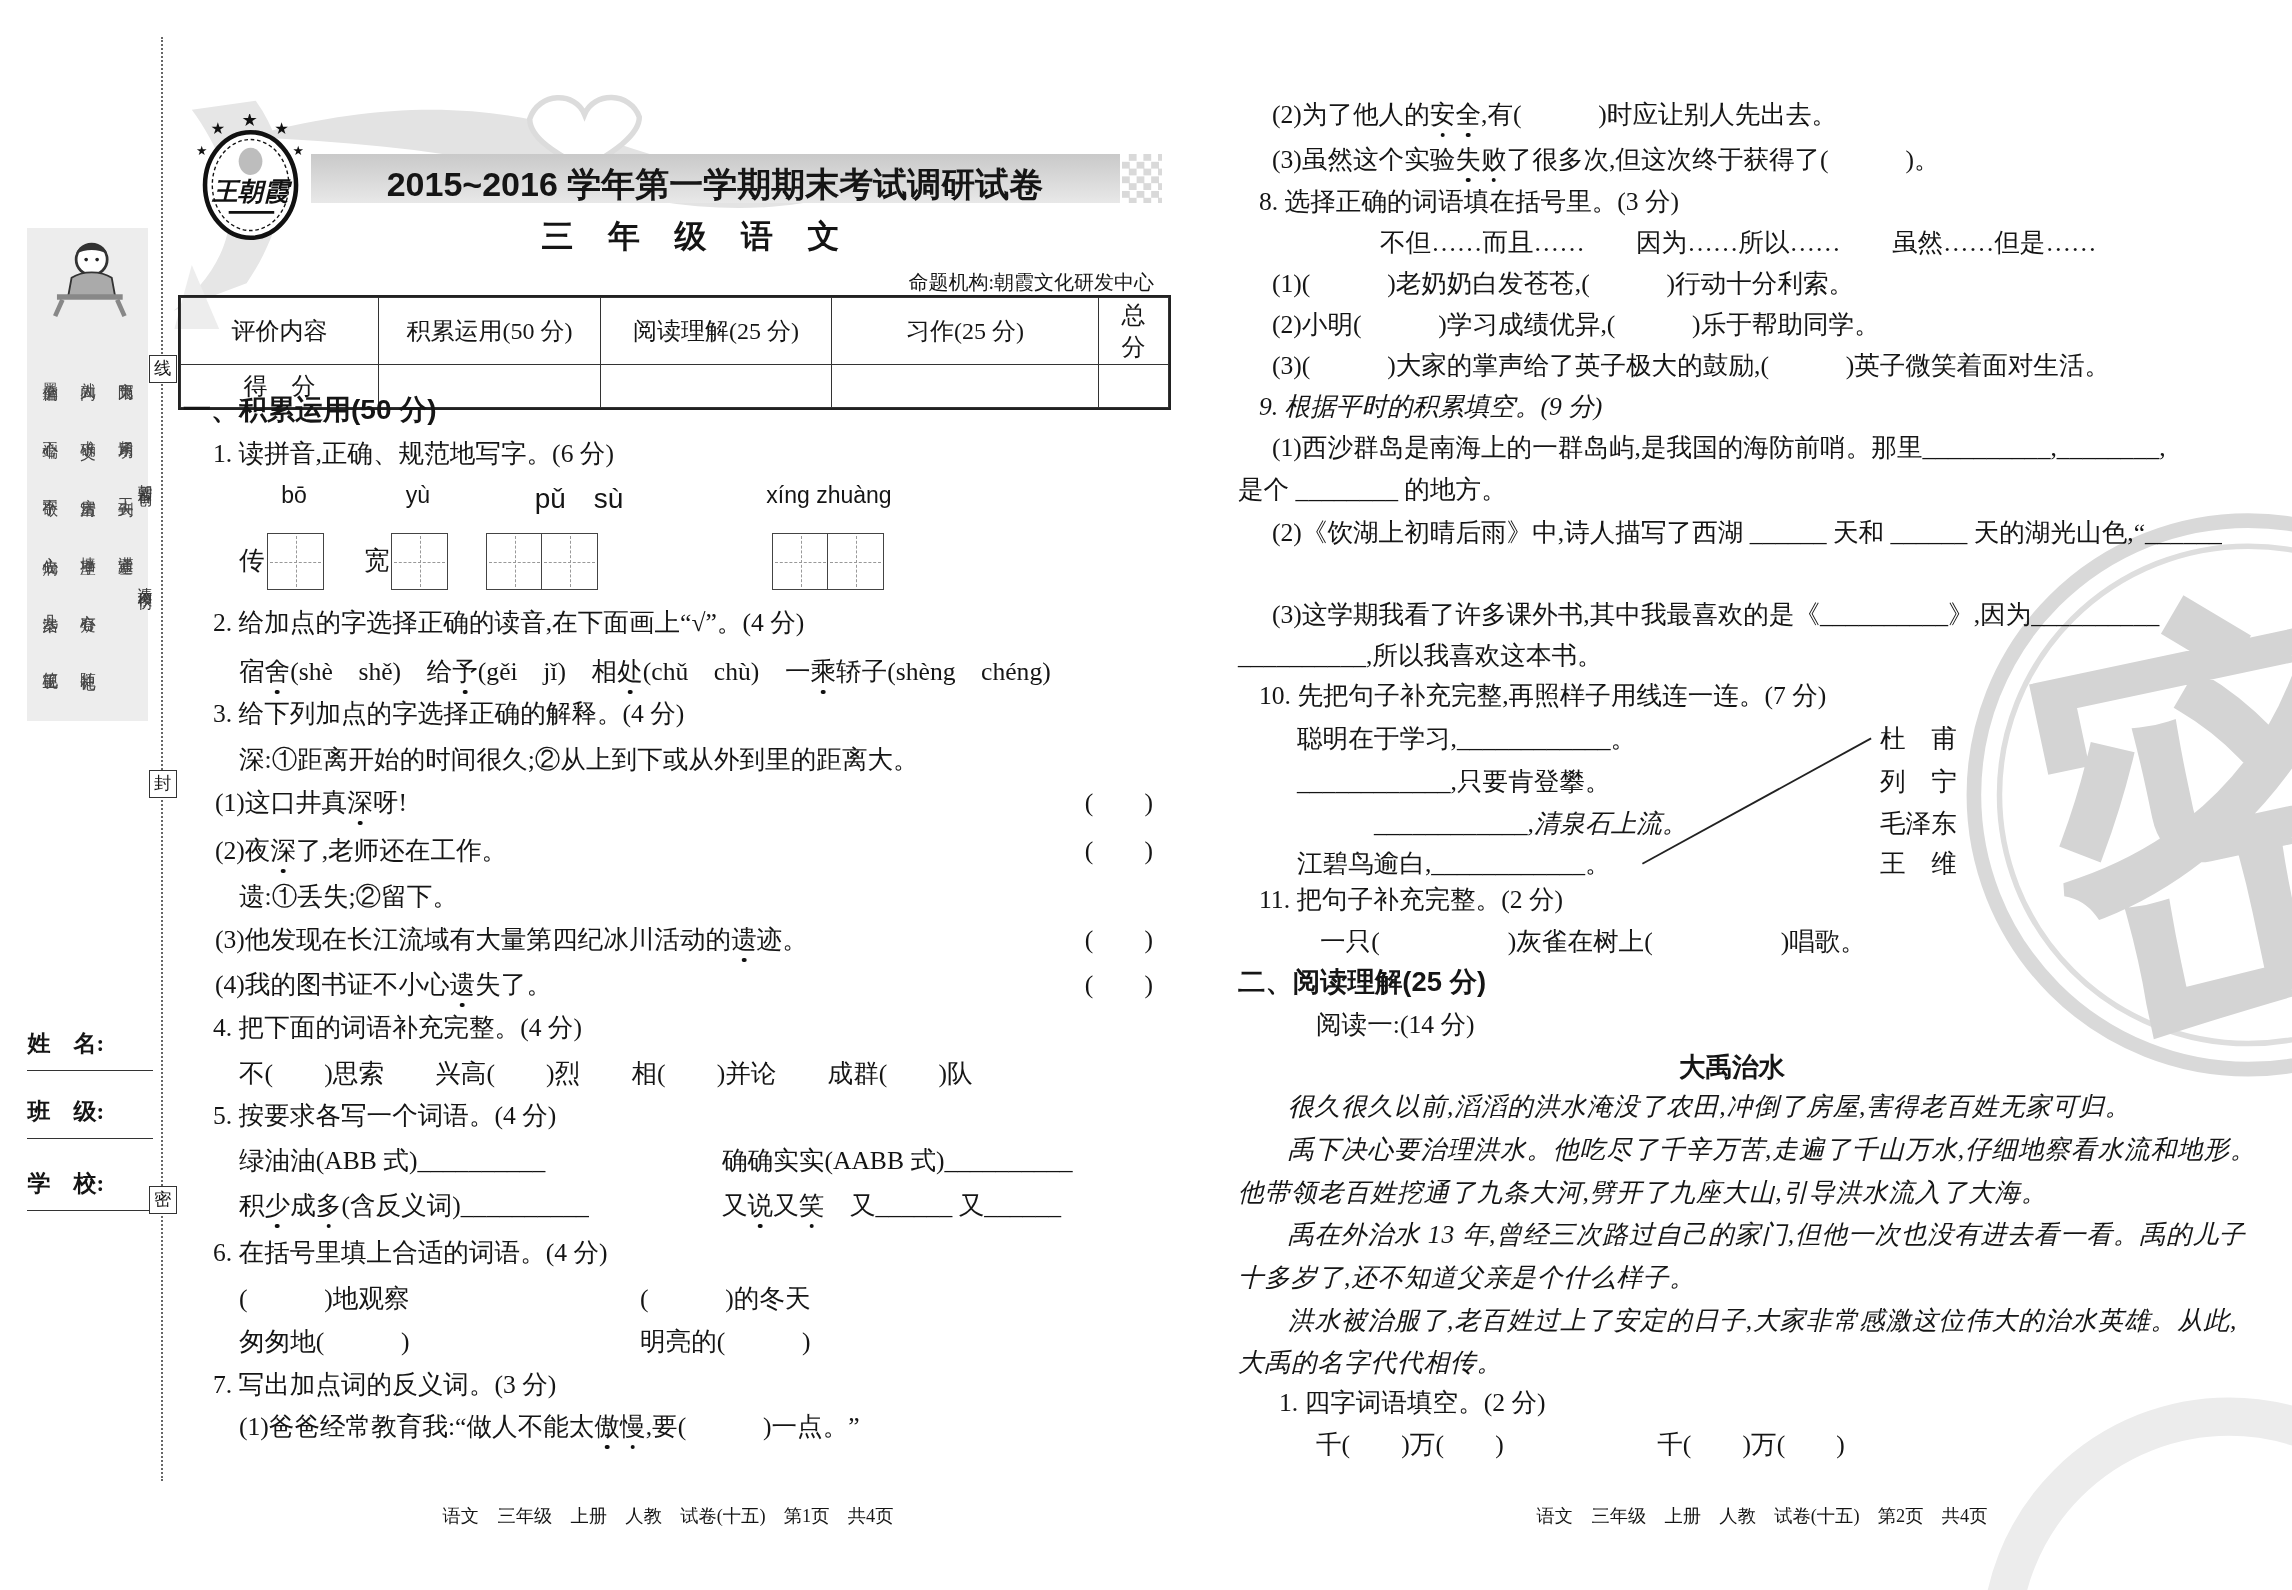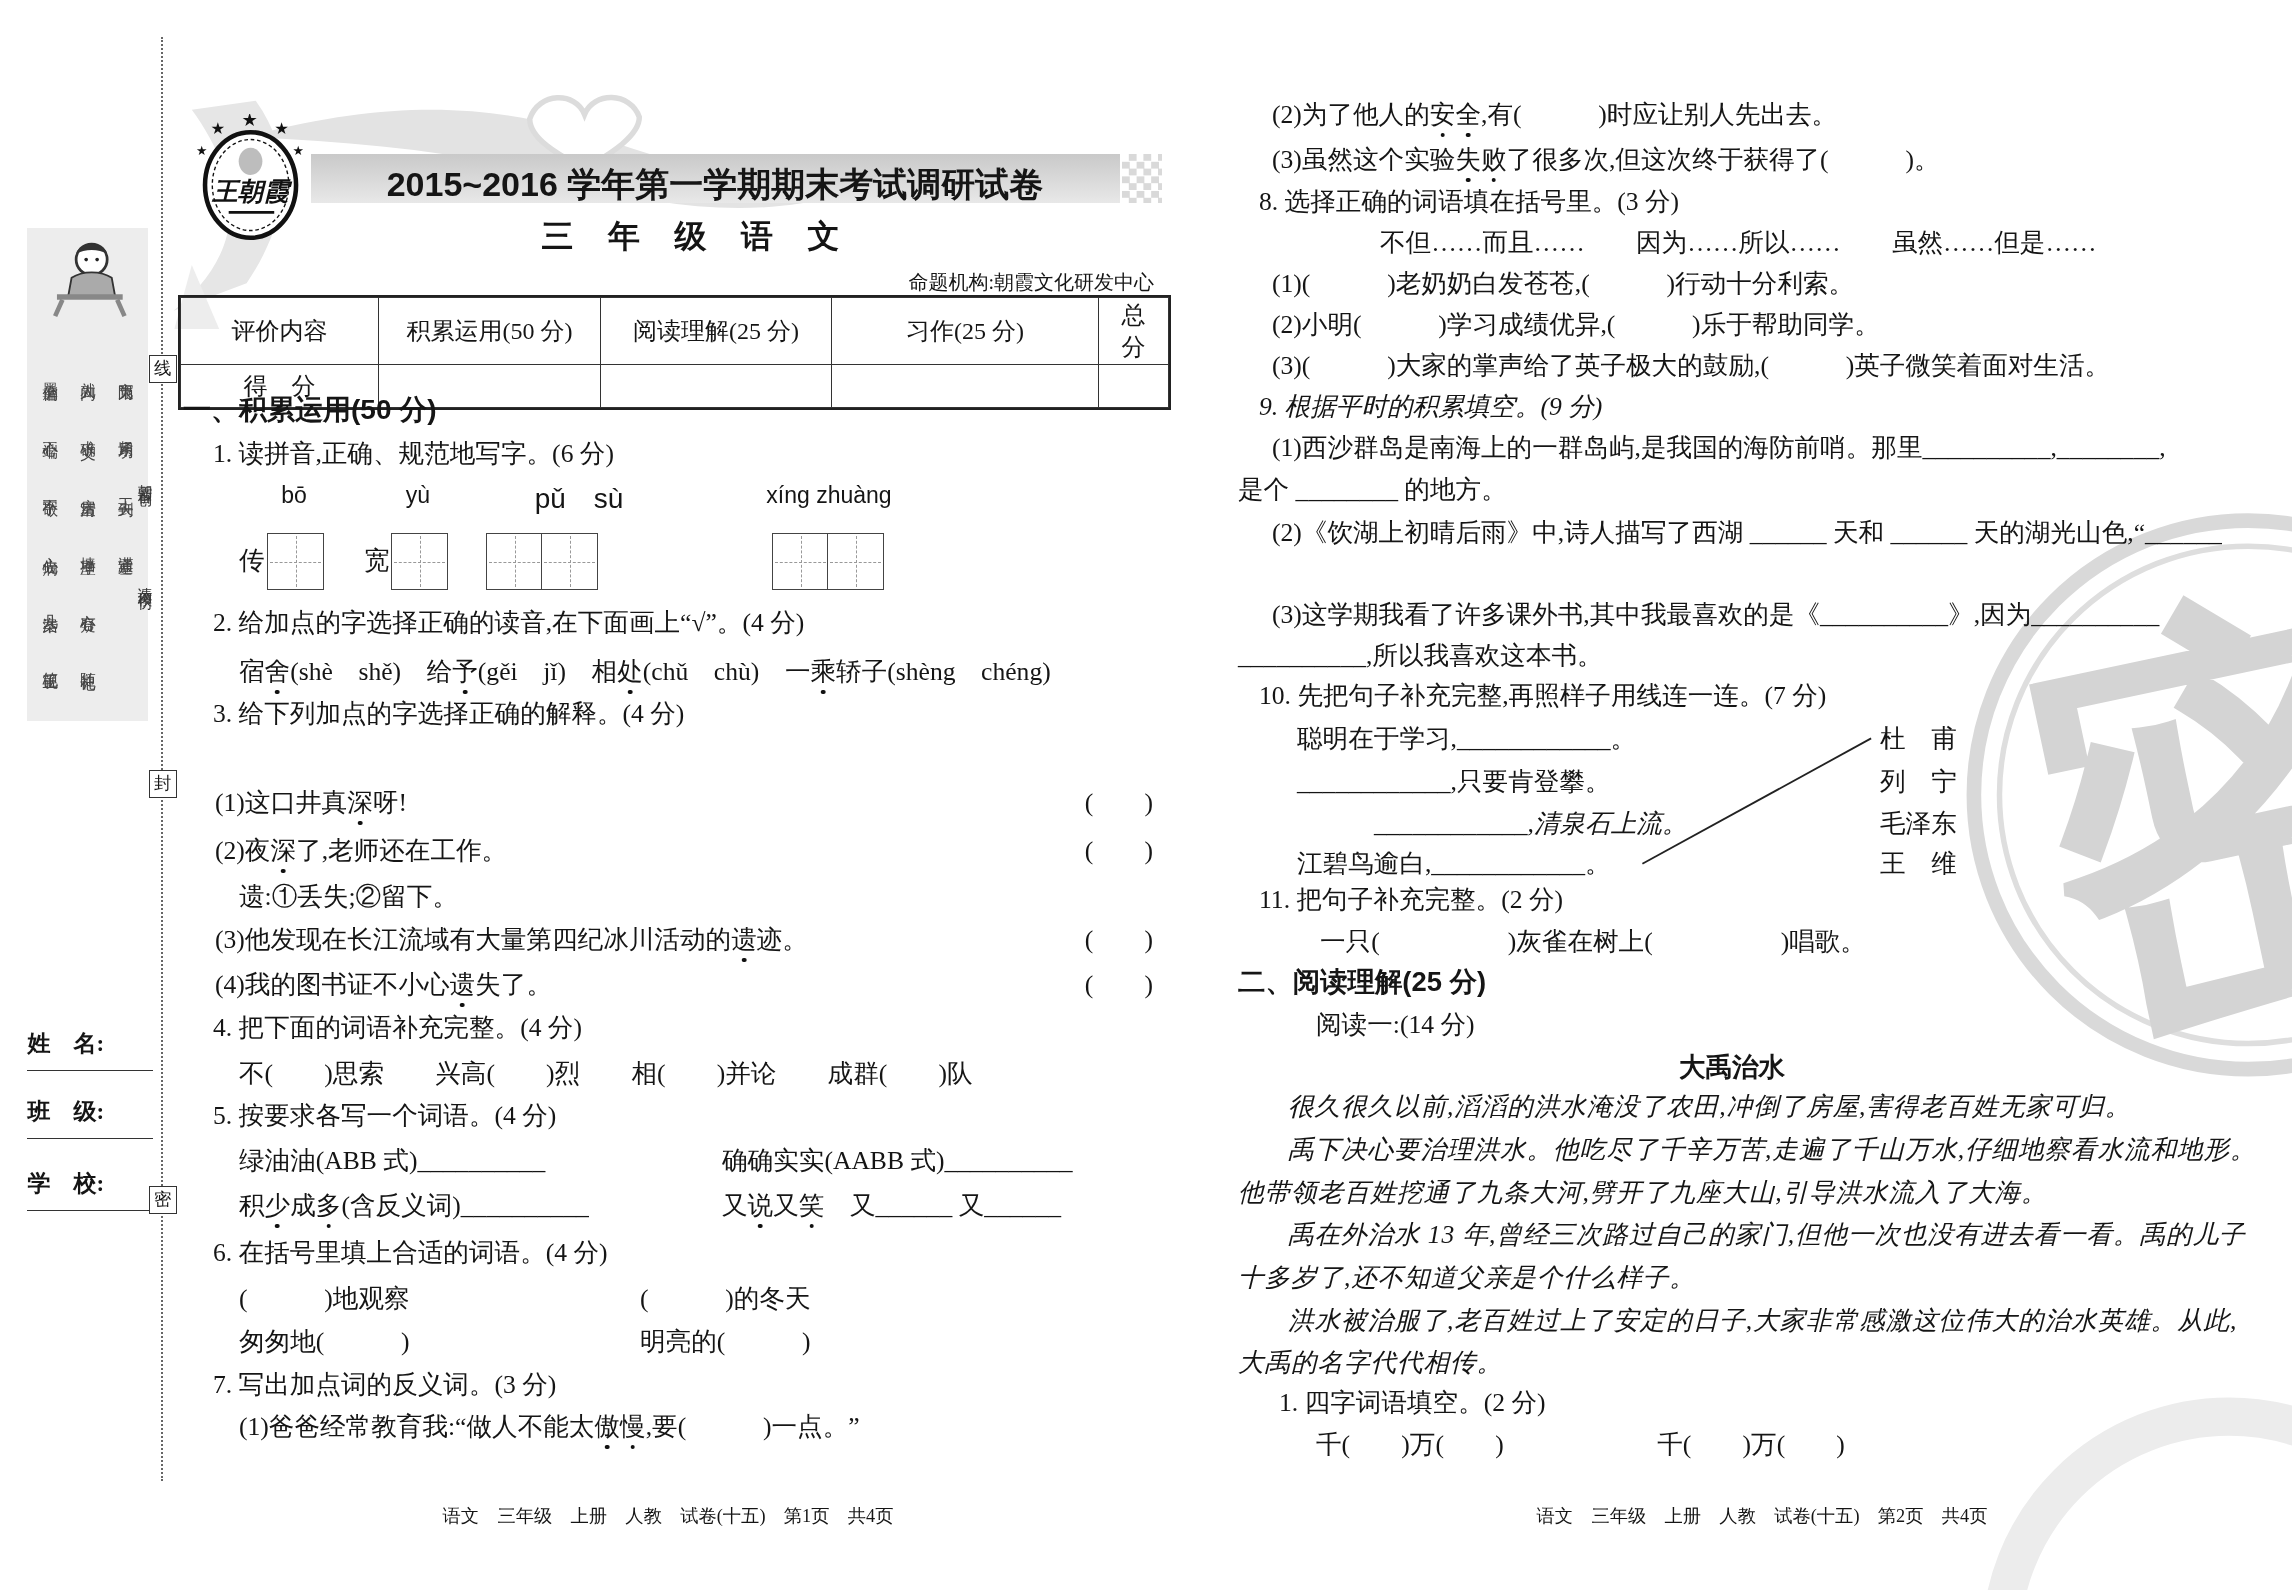--- a/index.html
+++ b/index.html
@@ -176,20 +176,21 @@
   <div class="tg" style="left:391px;top:533px;"></div>
   <div class="tg" style="left:486px;top:533px;"></div>
   <div class="tg" style="left:541px;top:533px;"></div>
   <div class="tg" style="left:772px;top:533px;"></div>
   <div class="tg" style="left:827px;top:533px;"></div>
 
   <div class="r" style="left:213px;top:608px;">2. 给加点的字选择正确的读音,在下面画上“√”。(4 分)</div>
   <div class="r dt" style="left:239px;top:657px;">宿<span class="ud">舍</span>(shè　shě)　给<span class="ud">予</span>(gěi　jǐ)　相<span class="ud">处</span>(chǔ　chù)　一<span class="ud">乘</span>轿子(shèng　chéng)</div>
 
   <div class="r" style="left:213px;top:699px;">3. 给下列加点的字选择正确的解释。(4 分)</div>
+  <div class="r" style="left:239px;top:745px;">深:①距离开始的时间很久;②从上到下或从外到里的距离大。</div>
   <div class="r flexrow" style="left:215px;top:788px;width:938px;">
     <span class="dt">(1)这口井真<span class="ud">深</span>呀!</span>
     <span>(　　)</span>
   </div>
   <div class="r flexrow" style="left:215px;top:836px;width:938px;">
     <span class="dt">(2)夜<span class="ud">深</span>了,老师还在工作。</span>
     <span>(　　)</span>
   </div>
   <div class="r" style="left:239px;top:882px;">遗:①丢失;②留下。</div>
   <div class="r flexrow" style="left:215px;top:925px;width:938px;">

